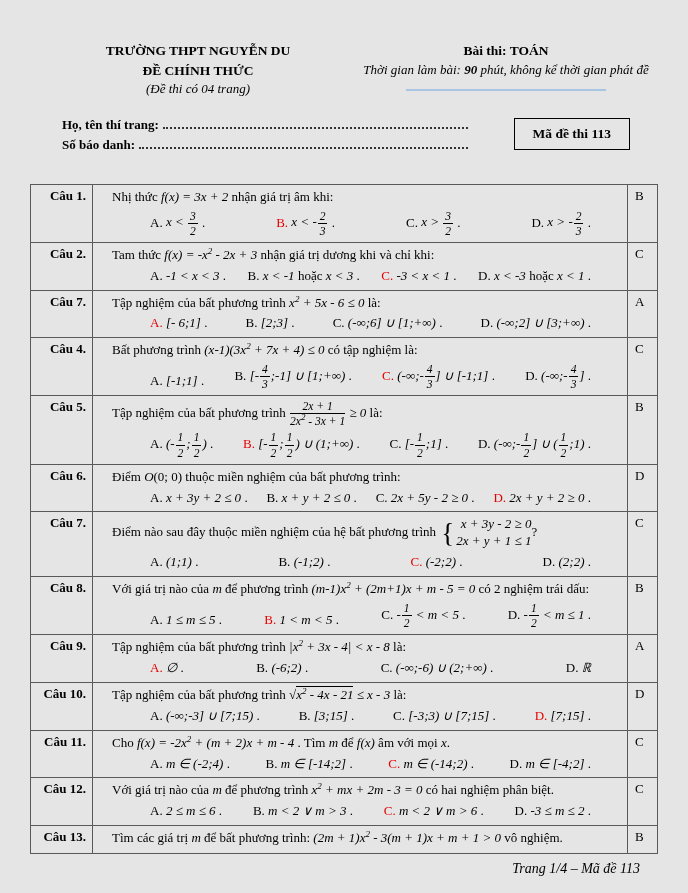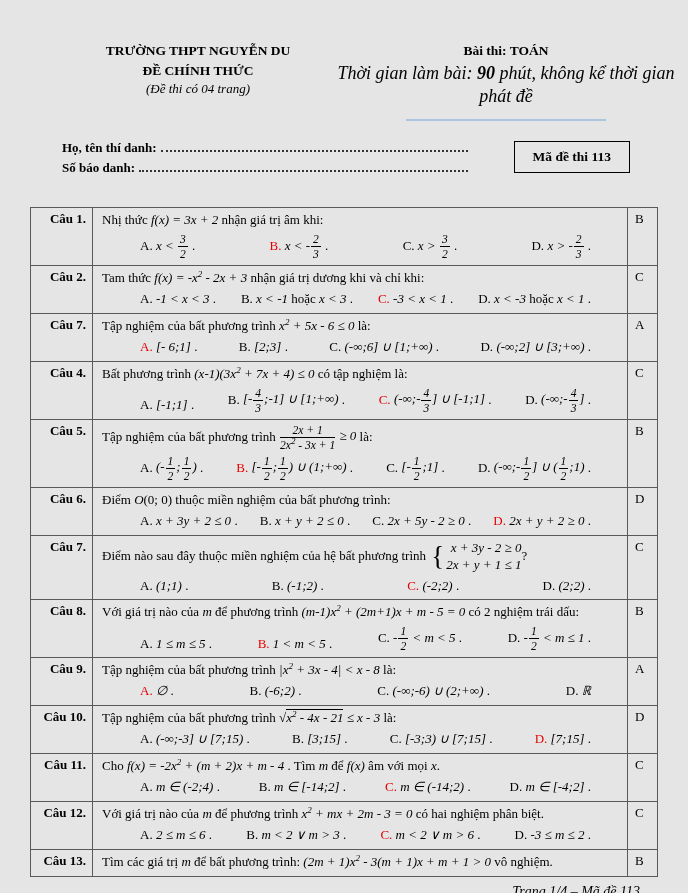--- a/index.html
+++ b/index.html
@@ -12,37 +12,37 @@
   }
   .page{position:relative;width:688px;height:893px;overflow:hidden;background:#e5e5e5;}
 
   
   .header{display:flex;padding-top:42px;}
   .h-left{flex:0 0 268px;margin-left:64px;text-align:center;}
   .h-right{flex:1;text-align:center;padding-right:8px;}
   .h-bold{font-weight:bold;font-size:13.5px;}
   .h-italic{font-style:italic;font-size:13px;margin-top:2px;}
   .h-bold + .h-bold{margin-top:2px;}
-  .time-line{font-style:italic;font-size:18px;margin-top:2px;}
+  .time-line{font-style:italic;font-size:13px;margin-top:2px;}
   .time-line b{font-style:italic;}
   .blue-rule{width:200px;border-top:2px solid var(--blue);margin:11px auto 0;}
 
   
   .candidate{display:flex;align-items:center;margin:16px 58px 0 62px;}
   .cand-lines{width:406px;}
   .cand-line{display:flex;align-items:baseline;font-weight:bold;margin-top:3px;}
   .leader{flex:1;border-bottom:2px dotted #333;margin:0 0 3px 4px;}
   .code-box{margin-left:auto;border:1px solid #000;padding:6px 18px;font-weight:bold;font-size:13.5px;white-space:nowrap;}
 
   
   table.qtable{border-collapse:collapse;margin:30px 0 0 30px;width:628px;table-layout:fixed;}
   .qtable td{border:1px solid #595959;vertical-align:top;padding:3px 4px 4px;}
   td.qnum{width:62px;text-align:right;font-weight:bold;padding-right:6px;white-space:nowrap;}
   td.qans{width:30px;padding-left:7px;}
-  td.qcontent{padding-left:9px;padding-right:6px;}
+  td.qcontent{padding-left:19px;padding-right:6px;}
   .qtext{margin:1px 0 2px;}
   .options{display:flex;justify-content:space-between;align-items:flex-end;flex-wrap:wrap;padding:2px 30px 1px 38px;}
   .opt{white-space:nowrap;}
   .opt-letter{font-style:normal;}
   .opt-letter.correct{color:var(--red);}
 
   
   i.m{font-style:italic;}
   .frac{display:inline-flex;flex-direction:column;text-align:center;vertical-align:middle;line-height:1.05;font-size:11.5px;margin:0 1px;}
   .frac .num{border-bottom:1px solid #000;padding:0 2px 1px;}
@@ -71,21 +71,21 @@
     <div class="h-right">
       <div class="h-bold">Bài thi: TOÁN</div>
       <div class="time-line"><span>Thời gian làm bài: </span><b>90</b><span> phút, không kể thời gian phát đề</span></div>
       <div class="blue-rule"></div>
     </div>
   </div>
 
   <div class="candidate">
     <div class="cand-lines">
       <div class="cand-line">
-        <span>Họ, tên thí danh:</span>
+        <span>Họ, tên thí trang:</span>
         <span class="leader"></span>
       </div>
       <div class="cand-line">
         <span>Số báo danh:</span>
         <span class="leader"></span>
       </div>
     </div>
     <div class="code-box">Mã đề thi 113</div>
   </div>
 

